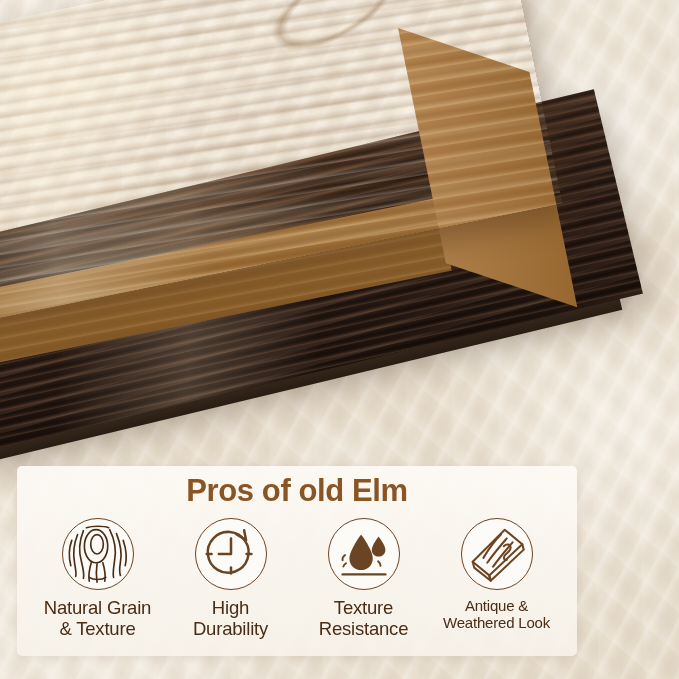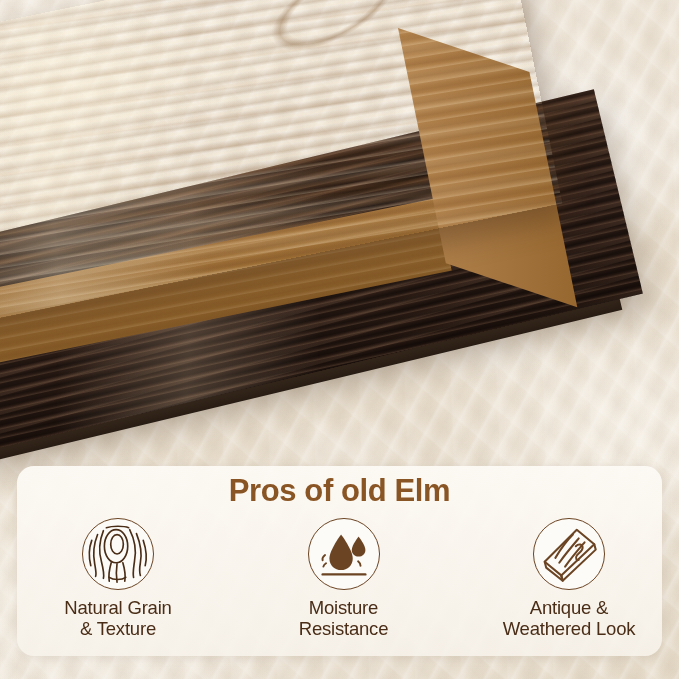--- a/index.html
+++ b/index.html
@@ -191,41 +191,42 @@
     background-image: repeating-linear-gradient(1deg,
       rgba(255,255,255,0.0) 0px, rgba(255,235,200,0.22) 1px,
       rgba(255,255,255,0.0) 4px, rgba(110,70,30,0.25) 7px, rgba(255,255,255,0.0) 12px);
   }
 
   
   .panel {
     position: absolute;
     left: 17px;
     top: 466px;
-    width: 645px;
+    width: 536px;
     height: 190px;
-    border-radius: 17px;
+    border-radius: 5px;
     background: linear-gradient(180deg, rgba(253,250,245,0.94) 0%, rgba(250,246,239,0.92) 55%, rgba(247,242,234,0.90) 100%);
     box-shadow: 0 2px 10px rgba(120,100,78,0.13);
     overflow: hidden;
+    padding-left: 24px;
   }
   .panel-title {
     position: absolute;
     left: 0; right: 0;
     top: 7px;
     text-align: center;
     font-family: "Liberation Sans", sans-serif;
     font-size: 31px;
     font-weight: 700;
     letter-spacing: -0.4px;
     color: #8a5524;
   }
   .features {
     position: absolute;
-    left: 8px; right: 0;
+    left: 0; right: 0;
     top: 52px;
     display: flex;
     justify-content: space-between;
     padding: 0 14px;
     box-sizing: border-box;
   }
   .feature {
     width: 158px;
     display: flex;
     flex-direction: column;
@@ -304,35 +305,51 @@
               <path d="M35 46 C34 53 34 59 35 65"></path>
               <path d="M24 9 C30 7 42 7 47 9"></path>
               <path d="M27 60 C31 63 40 63 44 60"></path>
             </g>
           </svg>
         </div>
         <div class="feature-label">Natural Grain
 &amp; Texture</div>
       </div>
 
+      <div class="feature">
+        <div class="feature-icon">
+          <svg width="72" height="72" viewBox="0 0 72 72" aria-hidden="true">
+            <g fill="none" stroke="#6b4423" stroke-width="2.6" stroke-linecap="round" stroke-linejoin="round">
+              <path d="M50.5 22.5 A21 21 0 1 0 53 41 A21 21 0 0 0 50.5 22.5"></path>
+              <path d="M41.5 15.5 L51.5 21.8 L49.5 11.5"></path>
+              <path d="M36 20 L36 36 L23.5 36"></path>
+              <path d="M36 50 L36 56"></path>
+              <path d="M52 36 L57 36"></path>
+              <path d="M16 36 L11 36"></path>
+            </g>
+          </svg>
+        </div>
+        <div class="feature-label">High
+Durability</div>
+      </div>
 
       <div class="feature">
         <div class="feature-icon">
           <svg width="72" height="72" viewBox="0 0 72 72" aria-hidden="true">
             <path d="M33 16 C33 16 21 32 21 40.5 C21 47.5 26.5 52.5 33 52.5 C39.5 52.5 45 47.5 45 40.5 C45 32 33 16 33 16 Z" fill="#6b4423"></path>
             <path d="M51 18 C51 18 44 27 44 31.8 C44 35.8 47.1 38.6 51 38.6 C54.9 38.6 58 35.8 58 31.8 C58 27 51 18 51 18 Z" fill="#6b4423"></path>
             <g fill="none" stroke="#6b4423" stroke-width="2" stroke-linecap="round">
               <path d="M16.5 37 C14.5 38.5 13.5 40.5 14 42.5"></path>
               <path d="M17.5 45.5 C16 46.5 15 47.8 14.8 49"></path>
               <path d="M50.5 43.5 C52 44.8 53 46.3 53 48"></path>
               <path d="M14 57 L58 57" stroke-width="2.4"></path>
             </g>
           </svg>
         </div>
-        <div class="feature-label">Moisture
+        <div class="feature-label">Texture
 Resistance</div>
       </div>
 
       <div class="feature">
         <div class="feature-icon">
           <svg width="72" height="72" viewBox="0 0 72 72" aria-hidden="true">
             <g fill="none" stroke="#6b4423" stroke-width="2.1" stroke-linejoin="round" stroke-linecap="round">
               <path d="M44 11 L62 26 L28 58 L11 44 Z"></path>
               <path d="M11 44 L12.5 50 L29.5 63.5 L28 58"></path>
               <path d="M28 58 L29.5 63.5 L63.5 31.5 L62 26"></path>

